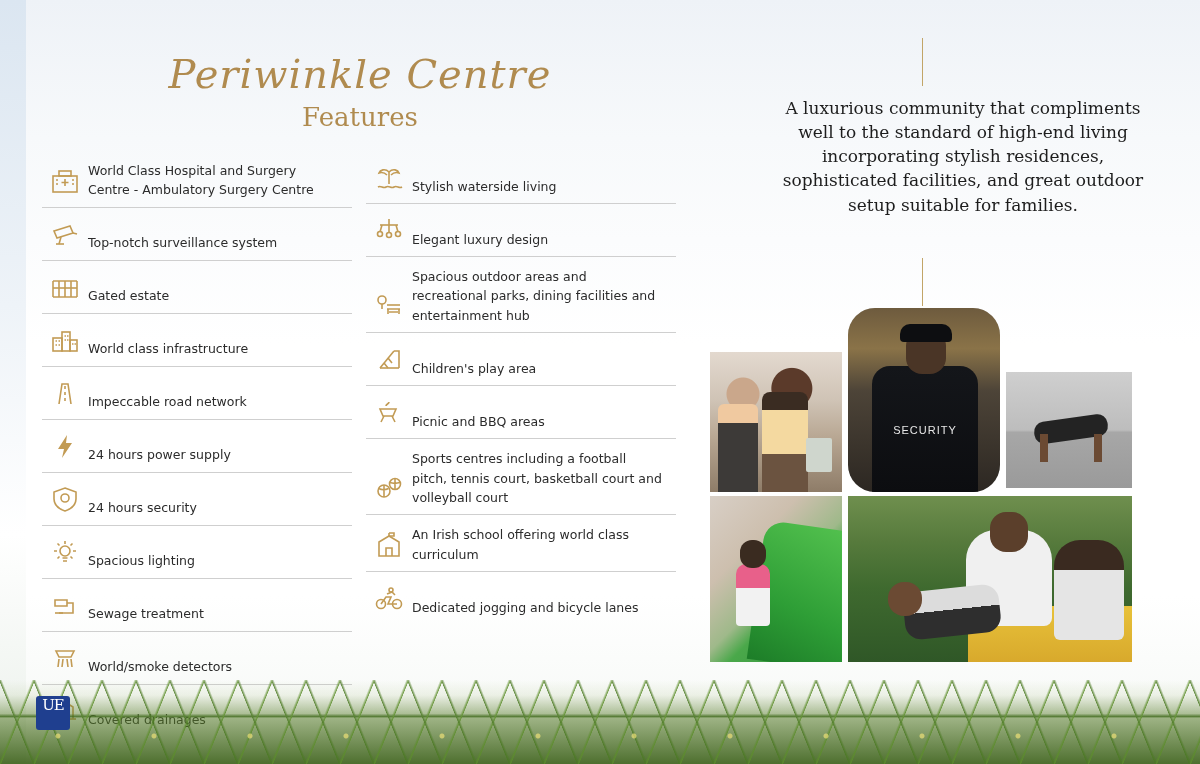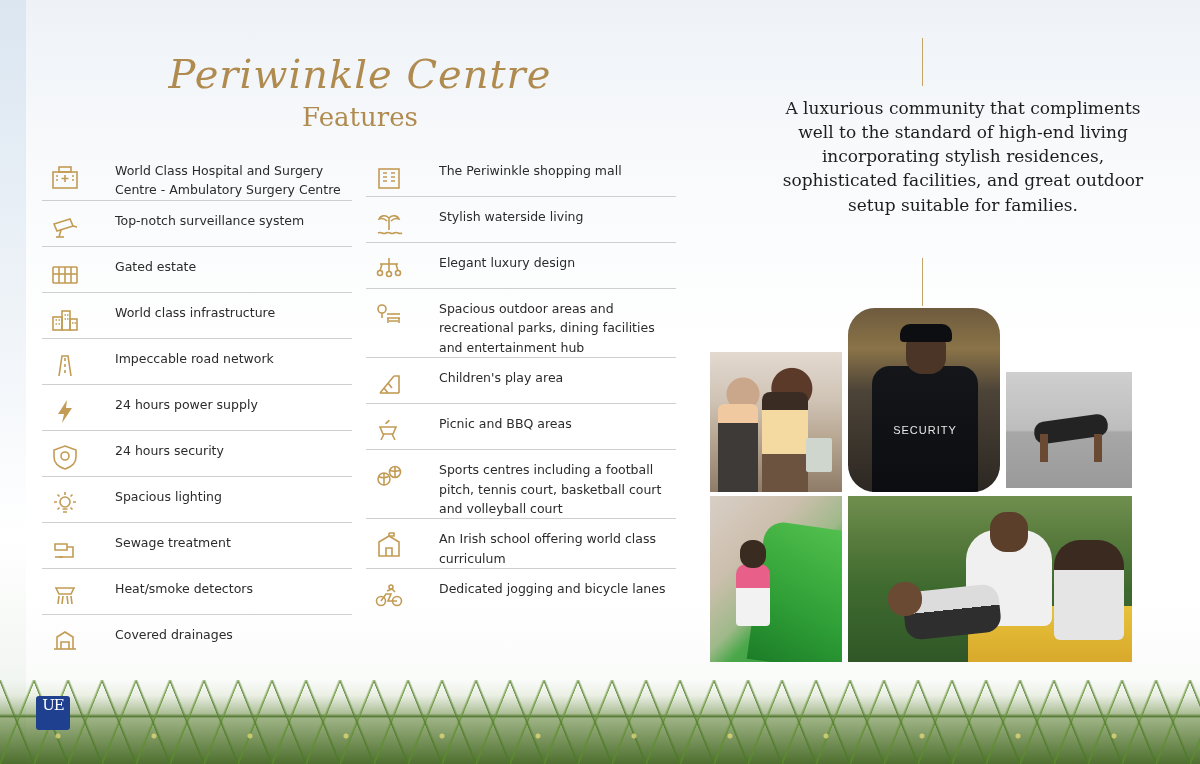--- a/index.html
+++ b/index.html
@@ -56,26 +56,25 @@
   
   .col {
     position: absolute;
     top: 158px;
   }
   .col-1 { left: 42px; width: 310px; }
   .col-2 { left: 366px; width: 310px; }
 
   .feature {
     display: flex;
-    align-items: flex-start;
-    padding-bottom: 0;
+    align-items: flex-end;
+    padding-bottom: 7px;
     margin-bottom: 7px;
     border-bottom: 1px solid #cfcfcf;
     min-height: 34px;
-    gap: 27px;
   }
   .feature:last-child { border-bottom: none; }
 
   .f-icon {
     width: 46px;
     min-width: 46px;
     height: 38px;
     display: flex;
     align-items: center;
     justify-content: center;
@@ -404,46 +403,37 @@
       <span class="f-text">Sewage treatment</span>
     </div>
 
     <div class="feature">
       <span class="f-icon">
         <svg width="30" height="28" viewBox="0 0 30 28" fill="none" stroke="currentColor" stroke-width="1.6">
           <path d="M6 7h18l-3 6H9z"></path>
             <path d="M9 15l-1 8M13 15l-1 8M17 15l1 8M21 15l1 8"></path>
         </svg>
       </span>
-      <span class="f-text">Heat/smoke detectors</span>
+      <span class="f-text">World/smoke detectors</span>
     </div>
 
     <div class="feature">
       <span class="f-icon">
         <svg width="30" height="28" viewBox="0 0 30 28" fill="none" stroke="currentColor" stroke-width="1.6">
           <path d="M4 22h22"></path>
             <path d="M7 22V10l8-5 8 5v12"></path>
             <path d="M11 22v-7h8v7"></path>
         </svg>
       </span>
       <span class="f-text">Covered drainages</span>
     </div>
   </div>
 
   <div class="col col-2">
 
-    <div class="feature">
-      <span class="f-icon">
-        <svg width="30" height="28" viewBox="0 0 30 28" fill="none" stroke="currentColor" stroke-width="1.6">
-          <rect x="5" y="6" width="20" height="19"></rect>
-            <path d="M9 10h4M17 10h4M9 14h4M17 14h4M9 18h4M17 18h4"></path>
-        </svg>
-      </span>
-      <span class="f-text">The Periwinkle shopping mall</span>
-    </div>
 
     <div class="feature">
       <span class="f-icon">
         <svg width="30" height="28" viewBox="0 0 30 28" fill="none" stroke="currentColor" stroke-width="1.6">
           <path d="M15 9c-4-4-9-2-10 1 3-1 6 0 8 2"></path>
             <path d="M15 9c4-4 9-2 10 1-3-1-6 0-8 2"></path>
           <path d="M15 9v12"></path>
             <path d="M4 24c3-2 5 2 8 0s5 2 8 0 5 2 8 0"></path>
         </svg>
       </span>

